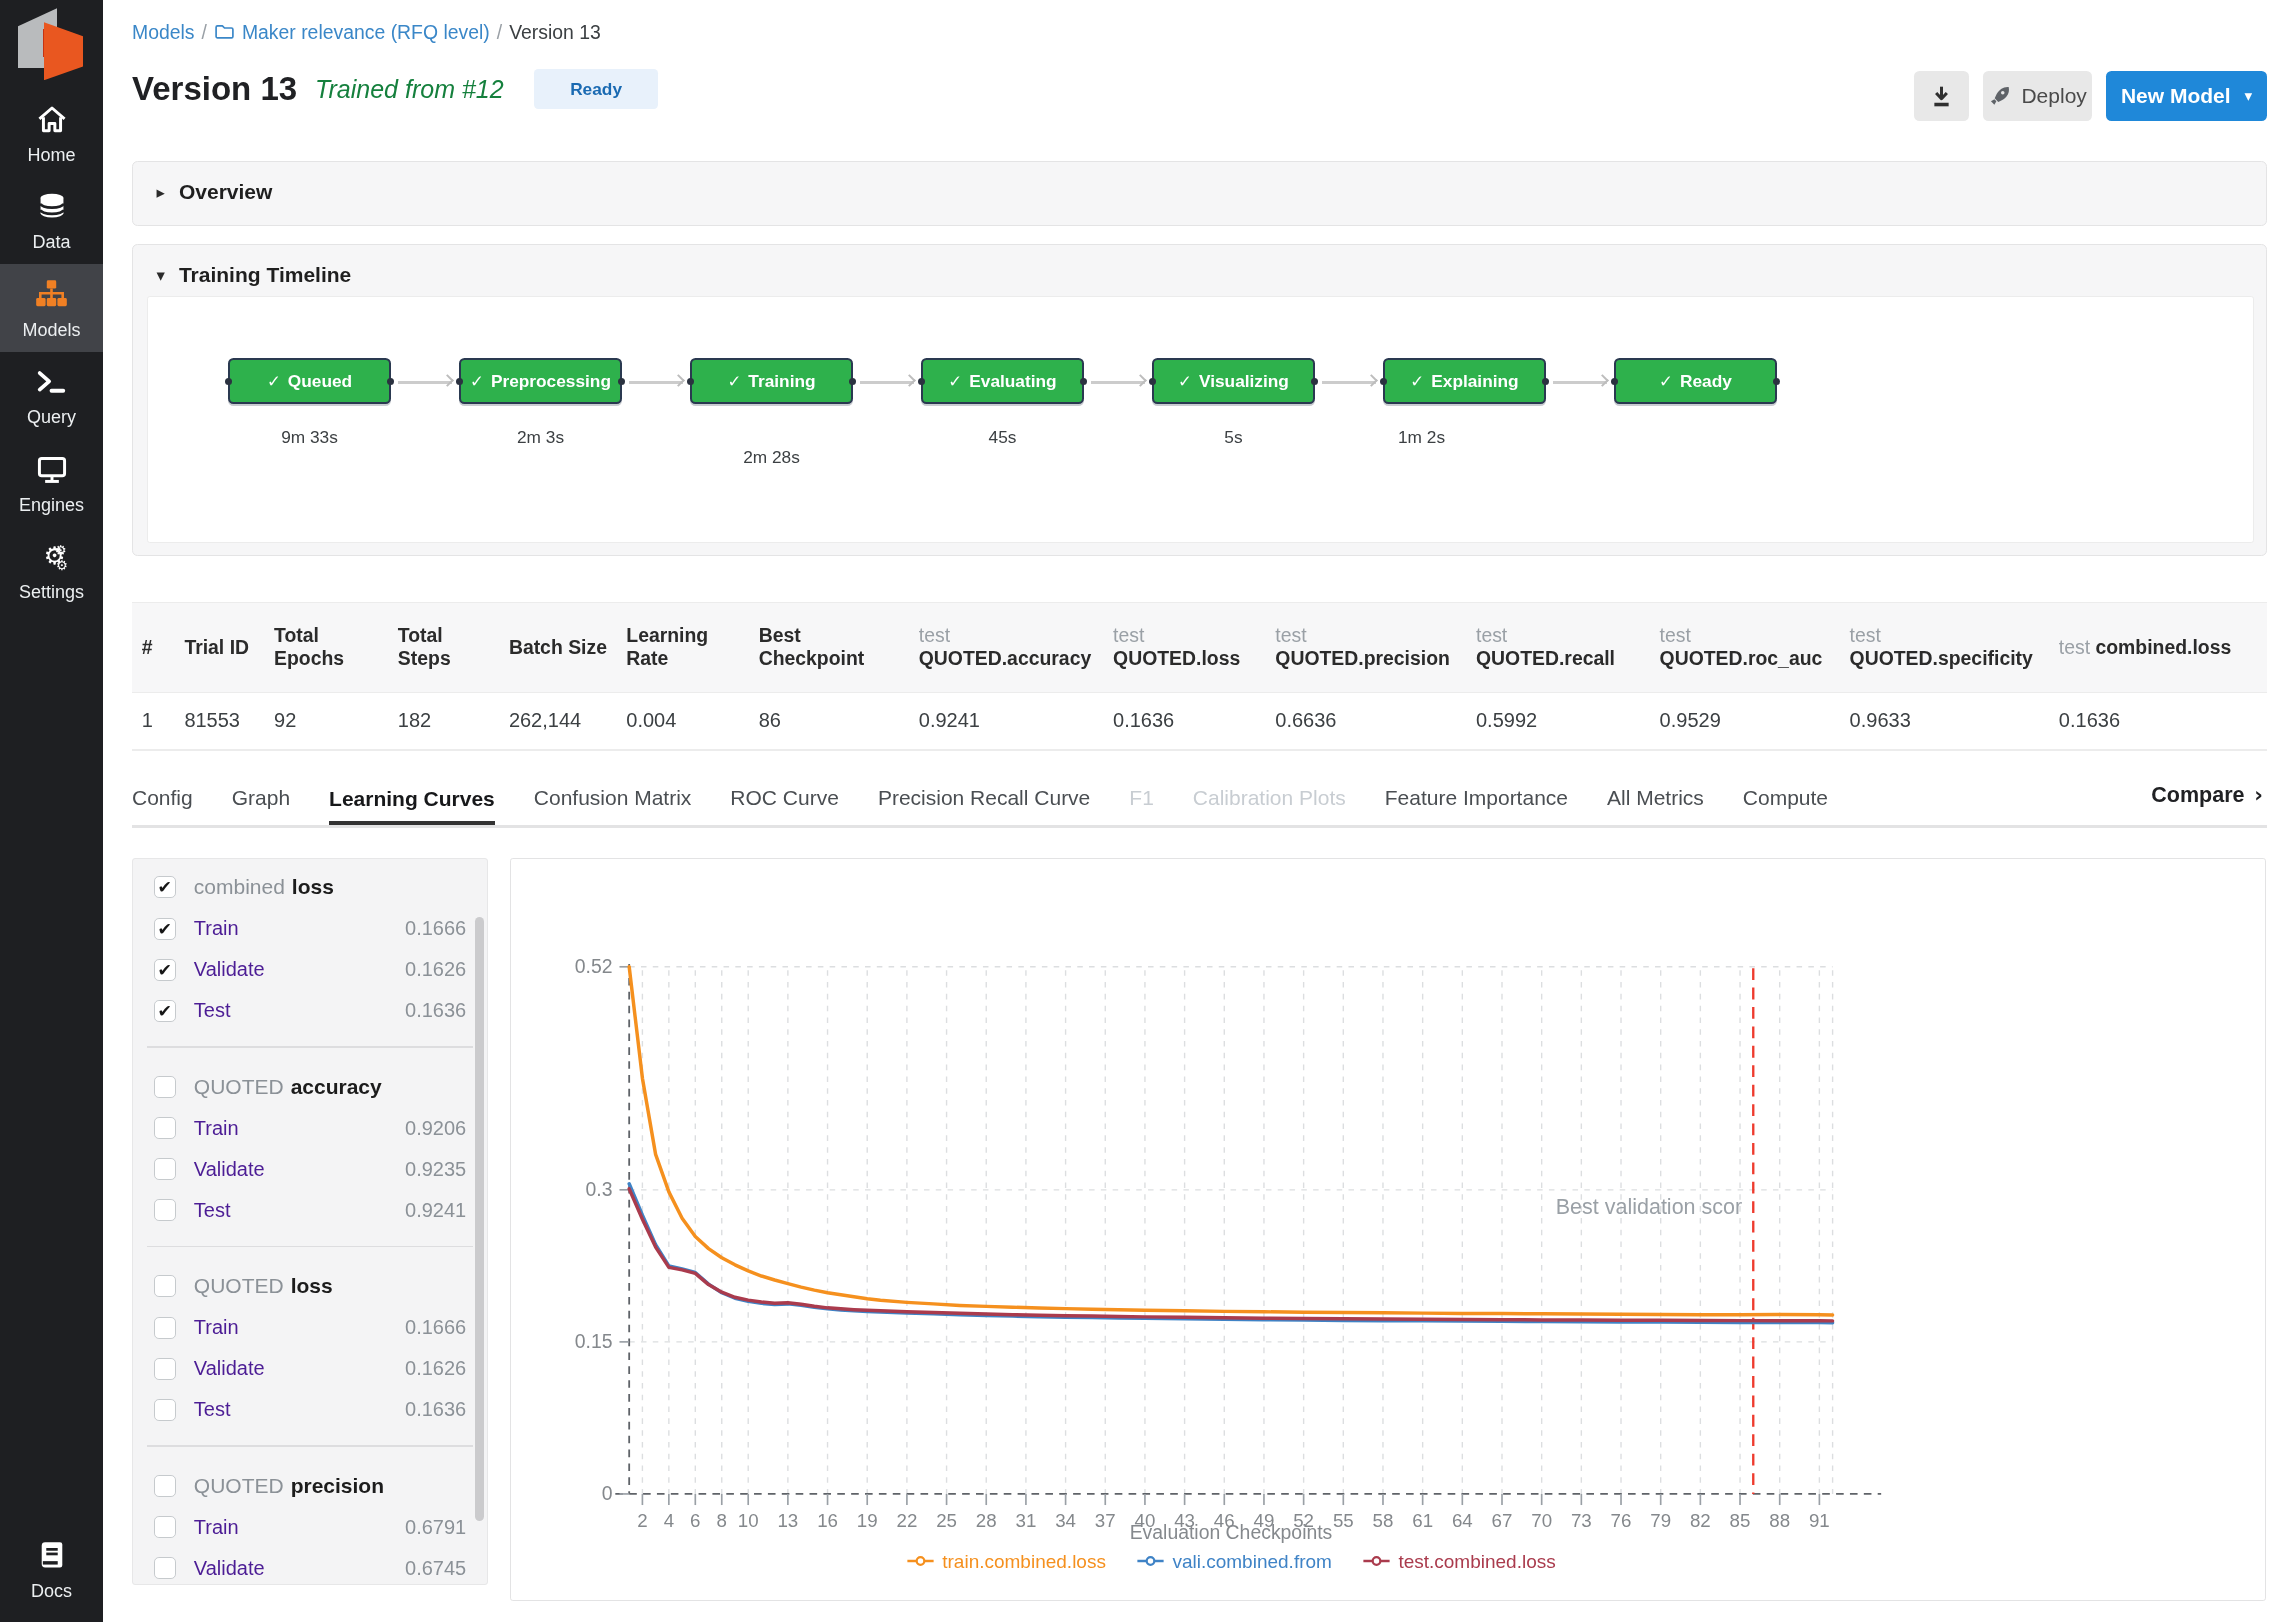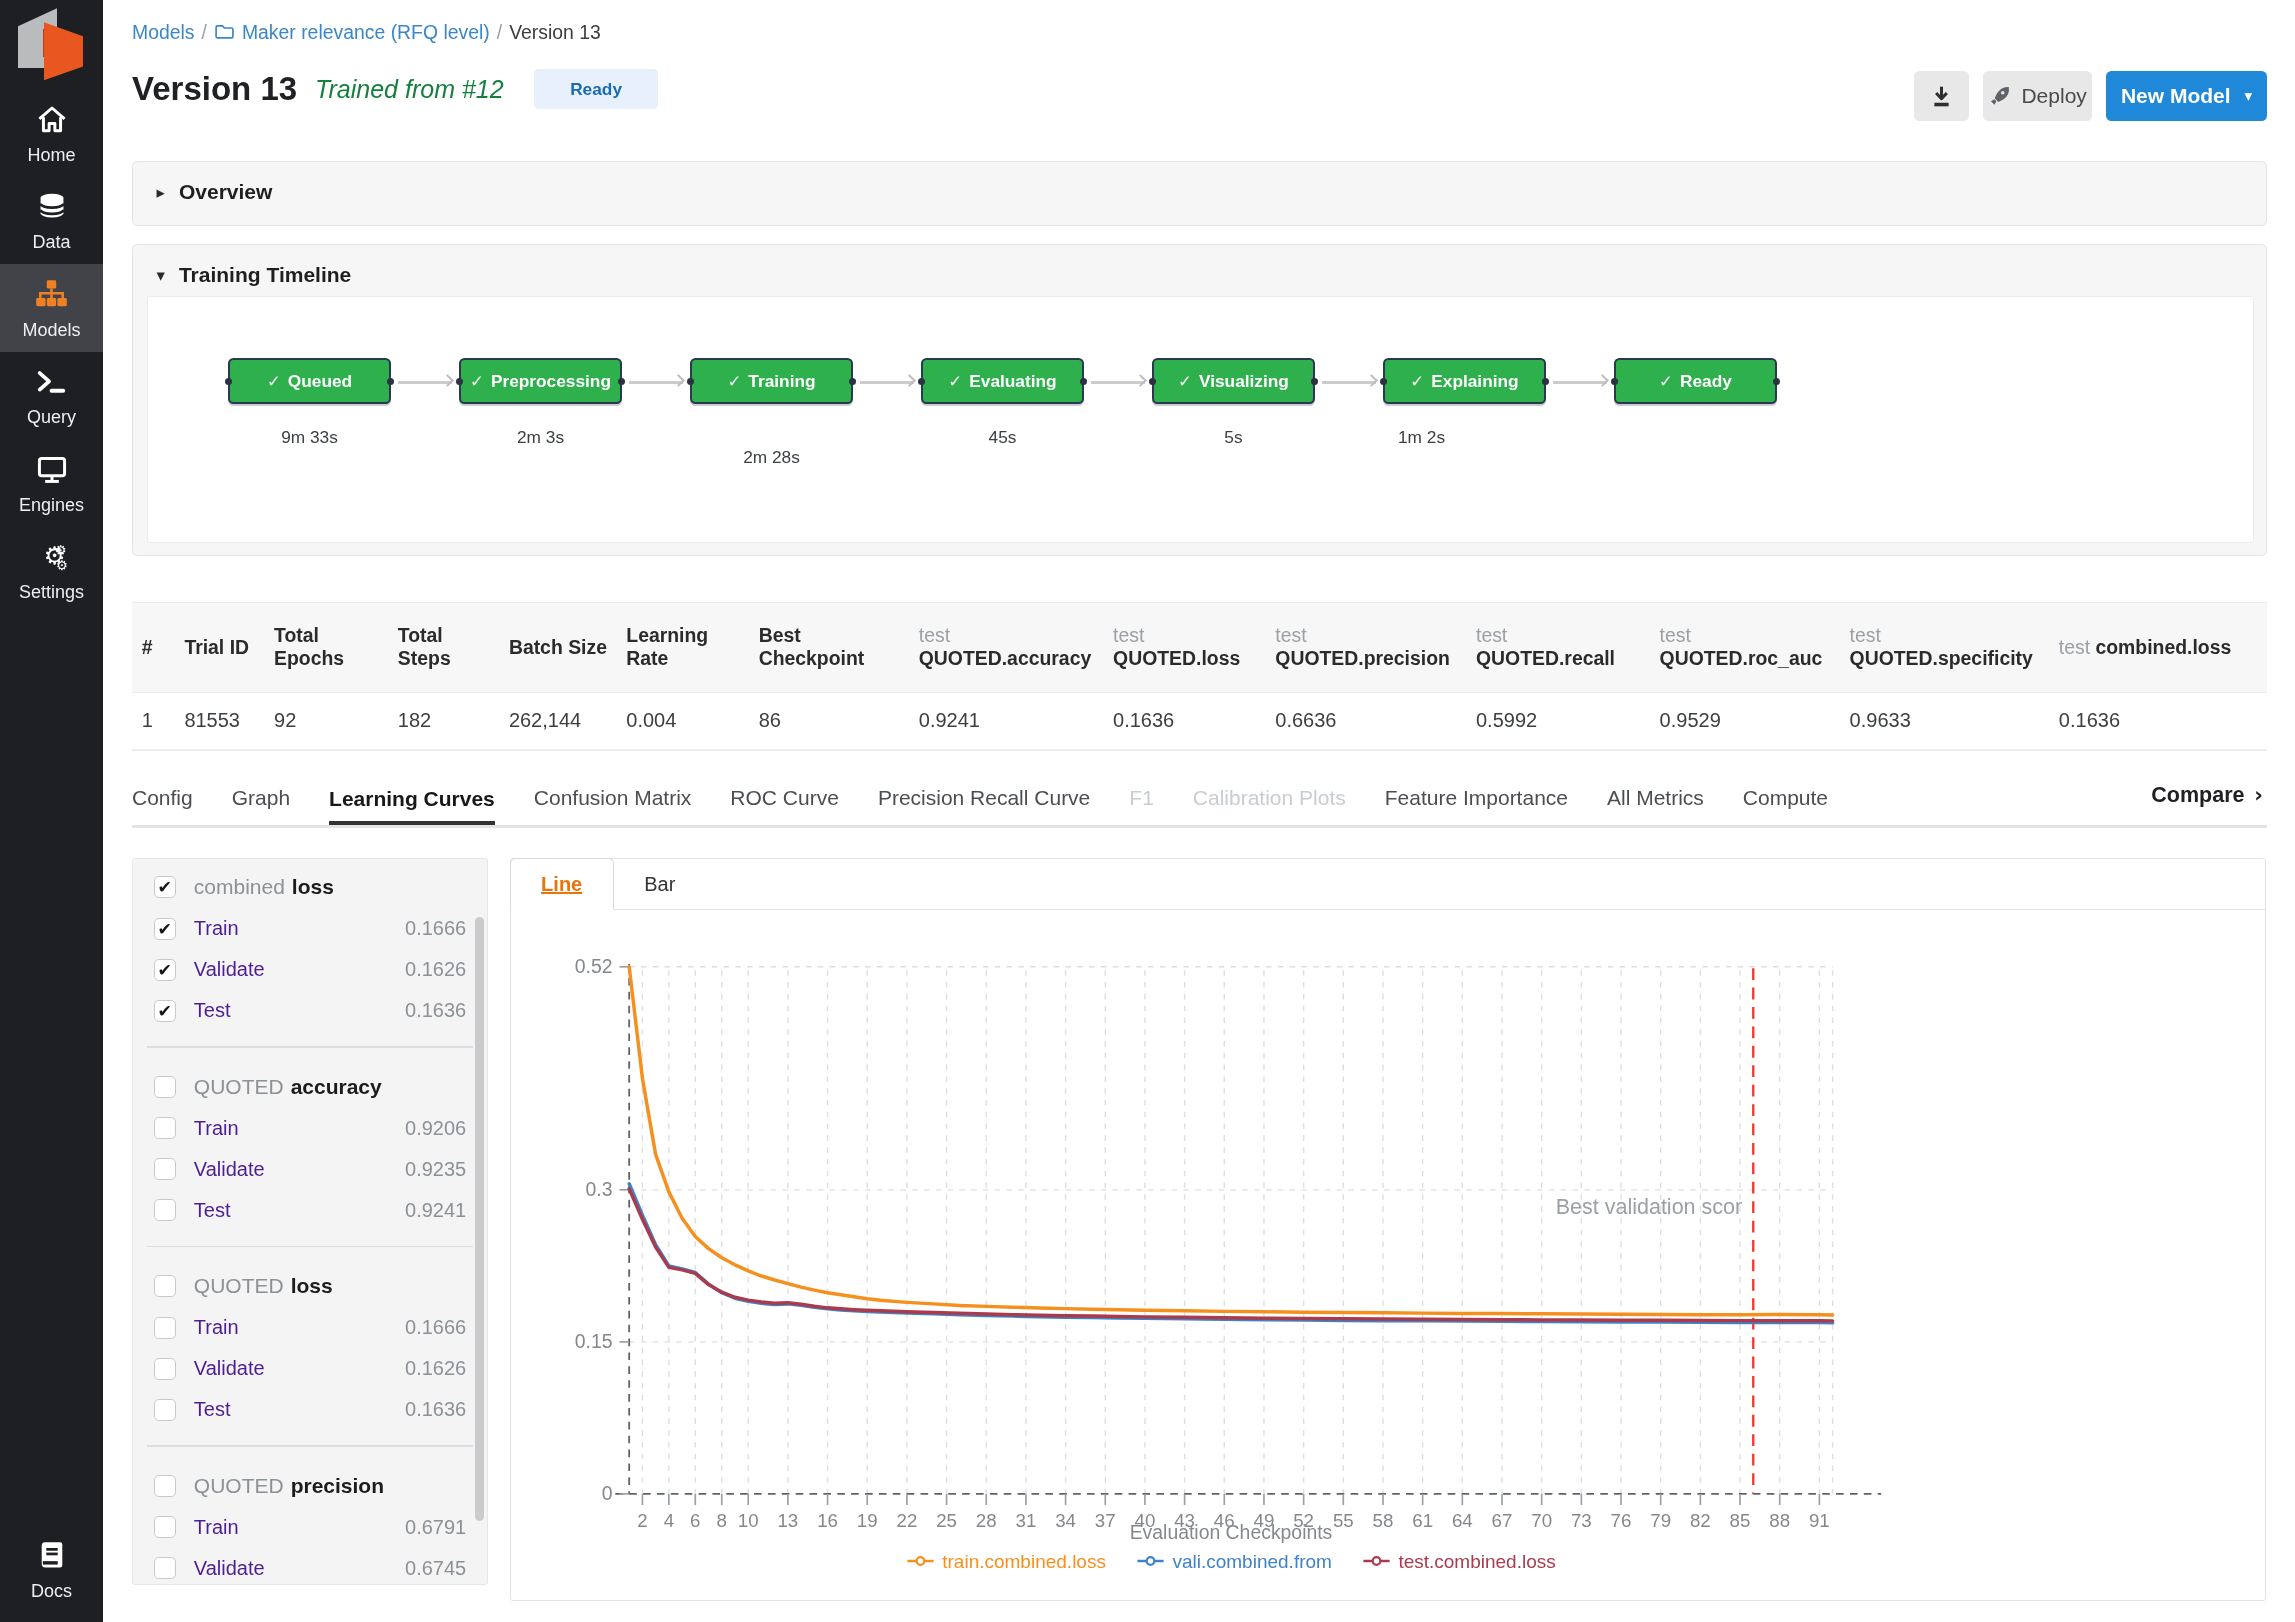--- a/index.html
+++ b/index.html
@@ -445,28 +445,20 @@
             <span class="cb"></span>
             <span class="mlabel">Validate</span>
             <span class="mvalue">0.6745</span>
           </div>
         </div>
       </div>
     <div id="metrics-scroll"></div>
   </div>
 
   <div id="chart-card">
-    <div id="chart-tabs">
-      <div class="ctab active">
-          <span class="u">Line</span>
-        </div>
-      <div class="ctab plain">
-          <span>Bar</span>
-        </div>
-    </div>
     <svg id="chart-svg" width="1754" height="652" viewBox="0 0 2528 940">
         <line x1="189.06593406593407" x2="189.06593406593407" y1="84" y2="839" stroke="#dcdee0" stroke-width="2" stroke-dasharray="8 9"></line>
         <line x1="227.1978021978022" x2="227.1978021978022" y1="84" y2="839" stroke="#dcdee0" stroke-width="2" stroke-dasharray="8 9"></line>
         <line x1="265.3296703296703" x2="265.3296703296703" y1="84" y2="839" stroke="#dcdee0" stroke-width="2" stroke-dasharray="8 9"></line>
         <line x1="303.46153846153845" x2="303.46153846153845" y1="84" y2="839" stroke="#dcdee0" stroke-width="2" stroke-dasharray="8 9"></line>
         <line x1="341.5934065934066" x2="341.5934065934066" y1="84" y2="839" stroke="#dcdee0" stroke-width="2" stroke-dasharray="8 9"></line>
         <line x1="398.79120879120876" x2="398.79120879120876" y1="84" y2="839" stroke="#dcdee0" stroke-width="2" stroke-dasharray="8 9"></line>
         <line x1="455.989010989011" x2="455.989010989011" y1="84" y2="839" stroke="#dcdee0" stroke-width="2" stroke-dasharray="8 9"></line>
         <line x1="513.1868131868132" x2="513.1868131868132" y1="84" y2="839" stroke="#dcdee0" stroke-width="2" stroke-dasharray="8 9"></line>
         <line x1="570.3846153846155" x2="570.3846153846155" y1="84" y2="839" stroke="#dcdee0" stroke-width="2" stroke-dasharray="8 9"></line>

